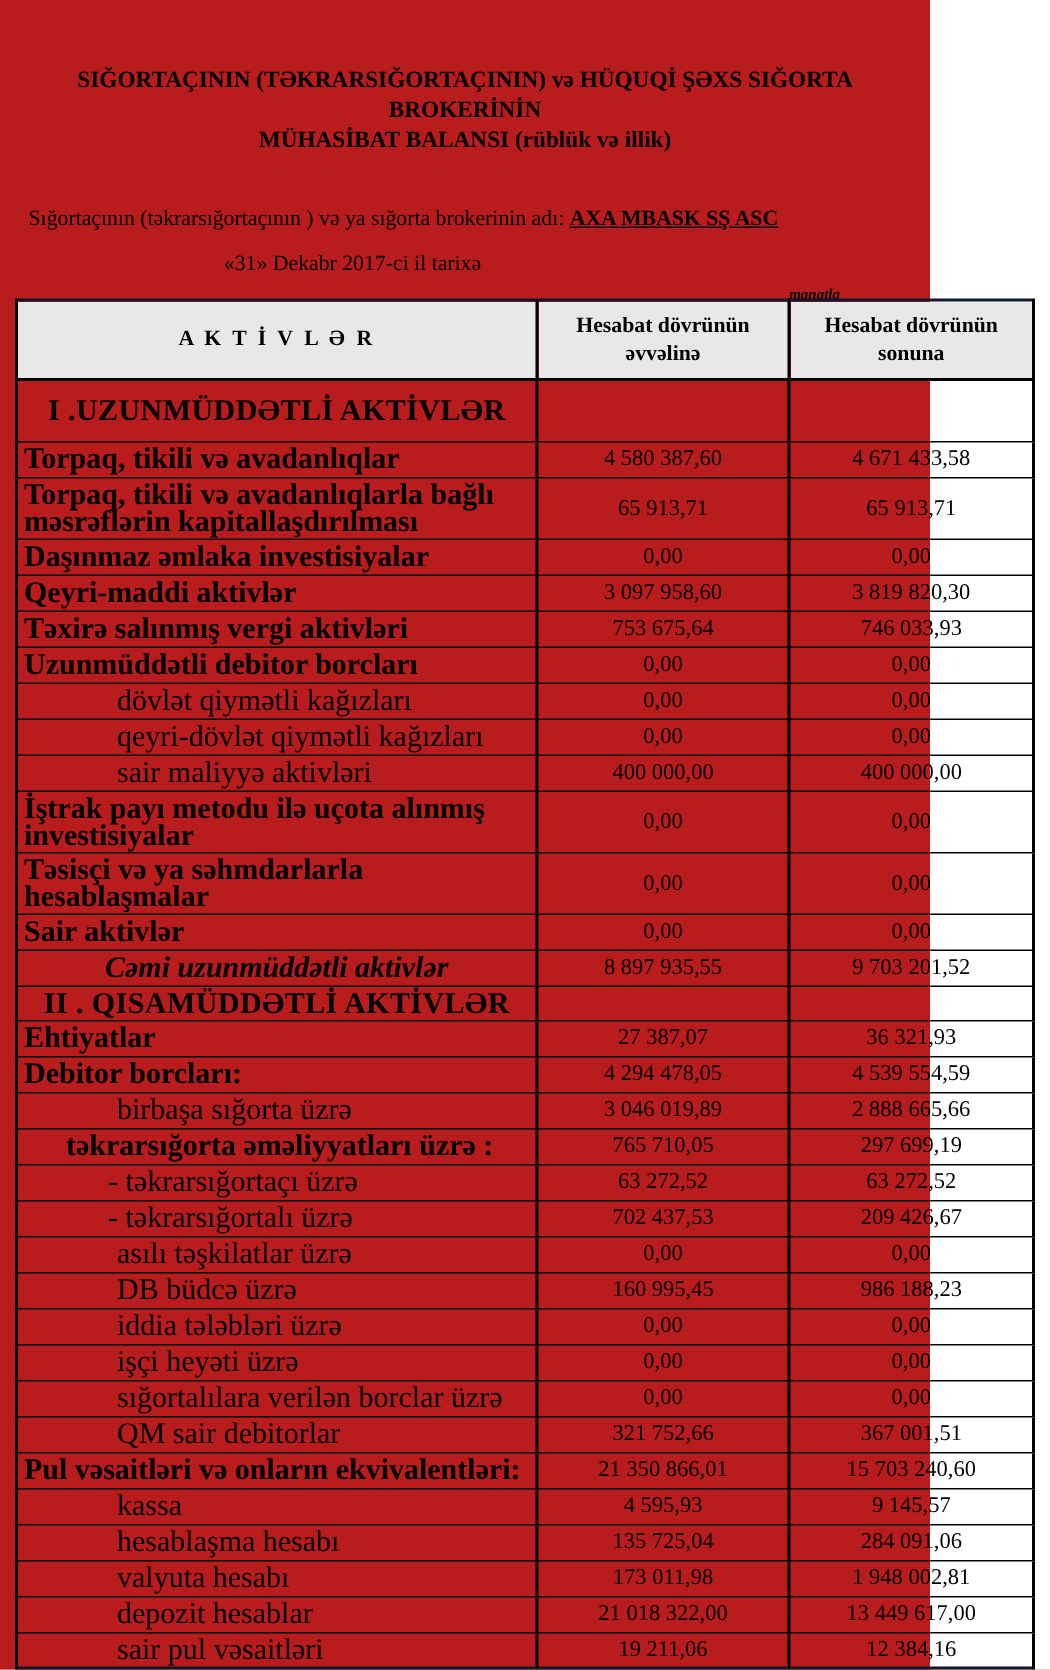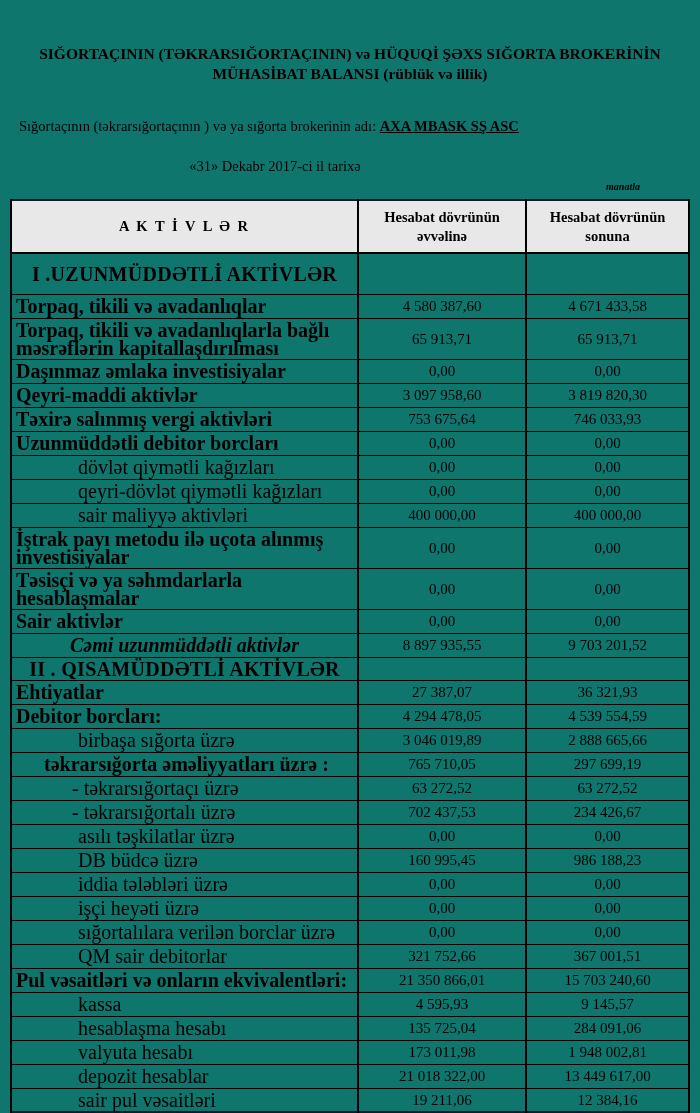--- a/index.html
+++ b/index.html
@@ -9,23 +9,23 @@
   }
   body {
     width: 700px;
     height: 1113px;
     overflow: hidden;
     font-family: "Liberation Serif", "DejaVu Serif", serif;
     color: #000;
   }
   .page {
     position: relative;
-    width: 700px;
+    width: 620px;
     height: 1113px;
-    background: #0f766e;
+    background: #b91c1c;
   }
 
   
   .doc-title {
     padding-top: 44px;
     text-align: center;
     font-weight: bold;
     font-size: 15.5px;
     line-height: 20px;
   }
@@ -33,21 +33,21 @@
     margin-top: 33px;
     padding-left: 19px;
     font-size: 14.5px;
     line-height: 18px;
   }
   .company {
     font-weight: bold;
     text-decoration: underline;
   }
   .doc-date {
-    margin-top: 23px;
+    margin-top: 13px;
     margin-right: 150px;
     text-align: center;
     font-size: 14.5px;
   }
   .currency-note {
     margin-top: 6px;
     margin-right: 60px;
     text-align: right;
     font-weight: bold;
     font-style: italic;
@@ -242,21 +242,21 @@
             <td class="c-val">297 699,19</td>
           </tr>
           <tr class="row-dash">
             <td class="c-label lbl-dash">- təkrarsığortaçı üzrə</td>
             <td class="c-val">63 272,52</td>
             <td class="c-val">63 272,52</td>
           </tr>
           <tr class="row-dash">
             <td class="c-label lbl-dash">- təkrarsığortalı üzrə</td>
             <td class="c-val">702 437,53</td>
-            <td class="c-val">234 426,67</td>
+            <td class="c-val">209 426,67</td>
           </tr>
           <tr class="row-sub">
             <td class="c-label lbl-sub">asılı təşkilatlar üzrə</td>
             <td class="c-val">0,00</td>
             <td class="c-val">0,00</td>
           </tr>
           <tr class="row-sub">
             <td class="c-label lbl-sub">DB büdcə üzrə</td>
             <td class="c-val">160 995,45</td>
             <td class="c-val">986 188,23</td>

